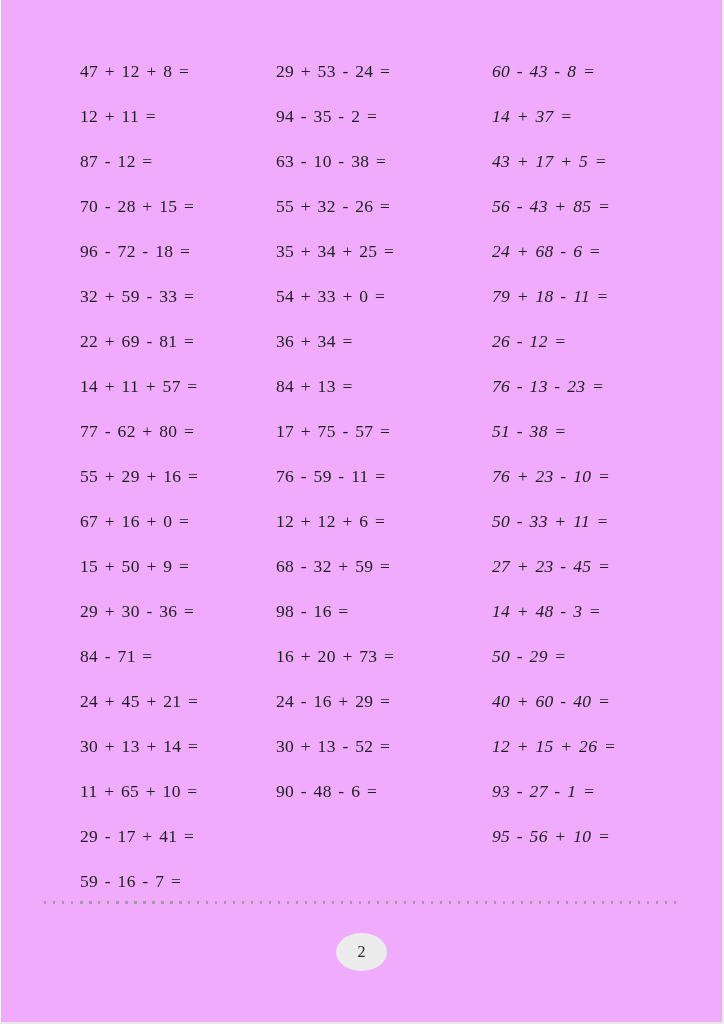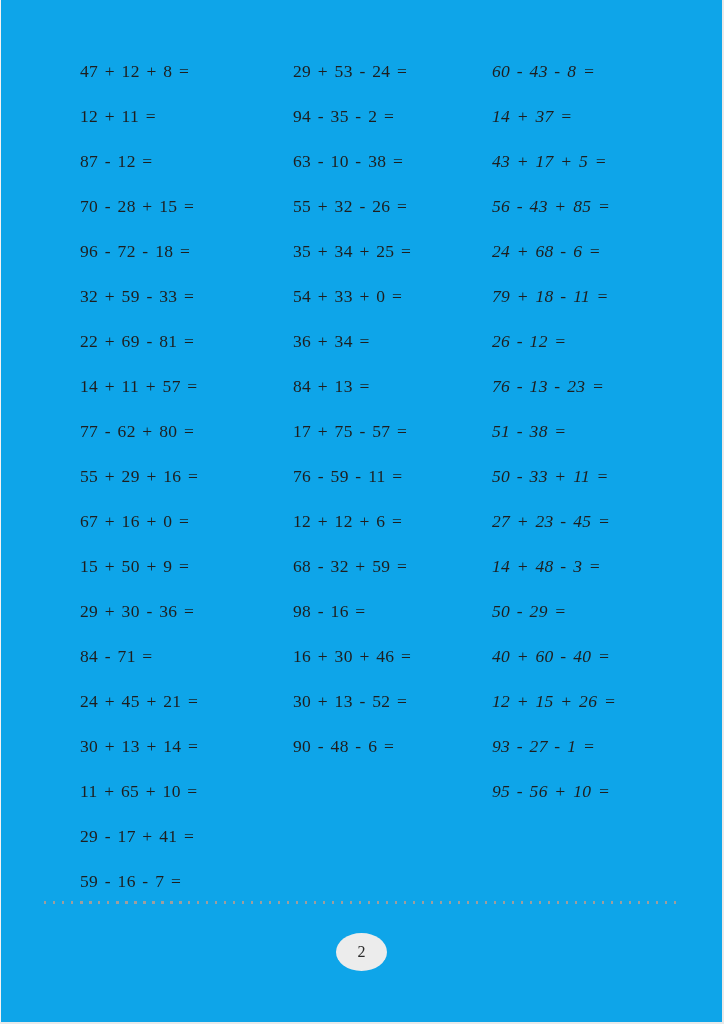--- a/index.html
+++ b/index.html
@@ -4,38 +4,38 @@
 <style>
   html, body {
     margin: 0;
     padding: 0;
     background: #ffffff;
   }
   .page {
     position: relative;
     width: 724px;
     height: 1024px;
-    background: #0ea5e9;
+    background: #f0abfc;
     font-family: "Liberation Serif", "DejaVu Serif", serif;
     color: #1e1e1e;
     overflow: hidden;
     box-shadow: inset -2px -2px 0 #e9e9e9, inset 1px 0 0 #f3f3f3;
   }
   .problems {
     position: absolute;
     top: 49px;
     left: 0;
     width: 724px;
   }
   .col {
     position: absolute;
     top: 0;
   }
   .col-1 { left: 80px; }
-  .col-2 { left: 293px; }
+  .col-2 { left: 276px; }
   .col-3 { left: 492px; font-style: italic; }
   .problem-row {
     height: 45px;
     line-height: 45px;
     font-size: 17.5px;
     letter-spacing: 0.3px;
     word-spacing: 2px;
     white-space: nowrap;
     color: #1e1e1e;
   }
@@ -102,34 +102,36 @@
         <div class="problem-row">55 + 32 - 26 =</div>
         <div class="problem-row">35 + 34 + 25 =</div>
         <div class="problem-row">54 + 33 + 0 =</div>
         <div class="problem-row">36 + 34 =</div>
         <div class="problem-row">84 + 13 =</div>
         <div class="problem-row">17 + 75 - 57 =</div>
         <div class="problem-row">76 - 59 - 11 =</div>
         <div class="problem-row">12 + 12 + 6 =</div>
         <div class="problem-row">68 - 32 + 59 =</div>
         <div class="problem-row">98 - 16 =</div>
-        <div class="problem-row">16 + 30 + 46 =</div>
+        <div class="problem-row">16 + 20 + 73 =</div>
+        <div class="problem-row">24 - 16 + 29 =</div>
         <div class="problem-row">30 + 13 - 52 =</div>
         <div class="problem-row">90 - 48 - 6 =</div>
       </div>
     <div class="col col-3">
         <div class="problem-row">60 - 43 - 8 =</div>
         <div class="problem-row">14 + 37 =</div>
         <div class="problem-row">43 + 17 + 5 =</div>
         <div class="problem-row">56 - 43 + 85 =</div>
         <div class="problem-row">24 + 68 - 6 =</div>
         <div class="problem-row">79 + 18 - 11 =</div>
         <div class="problem-row">26 - 12 =</div>
         <div class="problem-row">76 - 13 - 23 =</div>
         <div class="problem-row">51 - 38 =</div>
+        <div class="problem-row">76 + 23 - 10 =</div>
         <div class="problem-row">50 - 33 + 11 =</div>
         <div class="problem-row">27 + 23 - 45 =</div>
         <div class="problem-row">14 + 48 - 3 =</div>
         <div class="problem-row">50 - 29 =</div>
         <div class="problem-row">40 + 60 - 40 =</div>
         <div class="problem-row">12 + 15 + 26 =</div>
         <div class="problem-row">93 - 27 - 1 =</div>
         <div class="problem-row">95 - 56 + 10 =</div>
       </div>
   </div>

